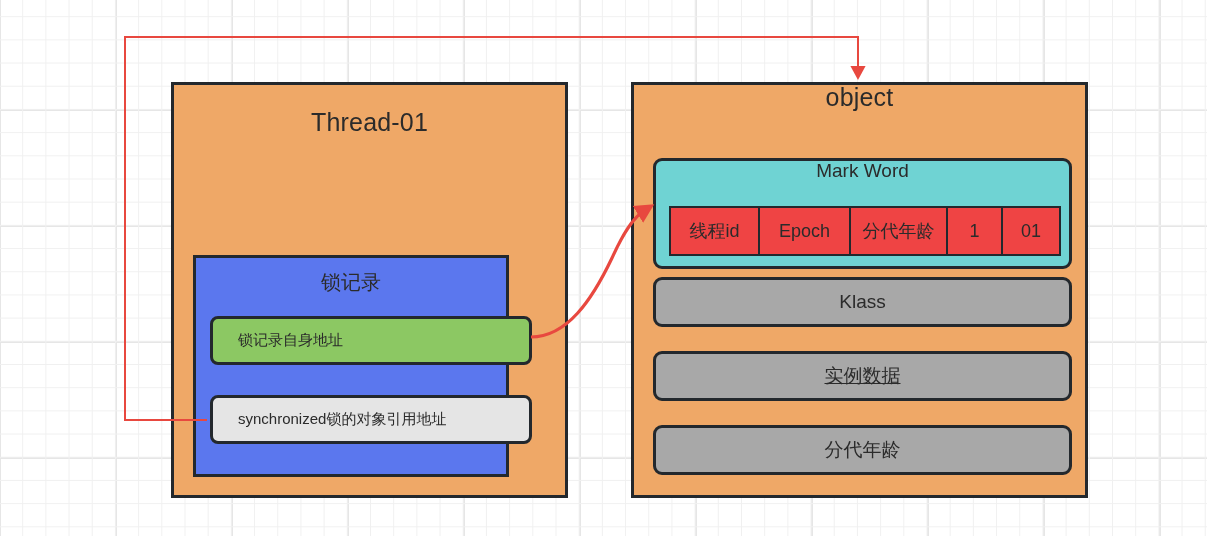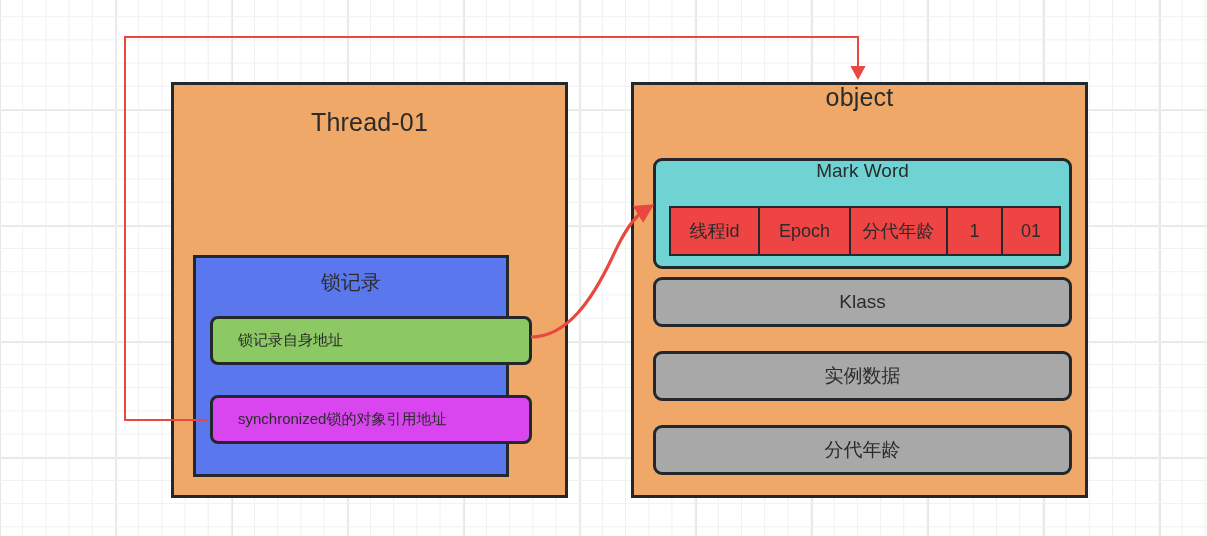--- a/index.html
+++ b/index.html
@@ -94,21 +94,21 @@
     font-size: 15px;
     color: #2b2b2b;
     user-select: none;
   }
   #lock-record-self-address {
     top: 58px;
     background: #8cc863;
   }
   #lock-object-ref-address {
     top: 137px;
-    background: #d946ef;
+    background: #e5e5e5;
   }
 
   
   #object-panel {
     left: 631px; top: 82px;
     width: 457px; height: 416px;
   }
   #object-title { }
 
   #mark-word-box {
@@ -160,21 +160,21 @@
     border: 3px solid #23282d;
     border-radius: 9px;
     display: flex;
     align-items: center;
     justify-content: center;
     font-size: 19px;
     color: #2b2b2b;
     user-select: none;
   }
   #slot-klass    { top: 192px; }
-  #slot-instance { top: 266px; }
+  #slot-instance { top: 266px; text-decoration: underline; }
   #slot-padding  { top: 340px; }
 
   
   #arrow-layer {
     position: absolute;
     left: 0; top: 0;
     width: 1207px; height: 536px;
     pointer-events: none;
   }
 </style>

